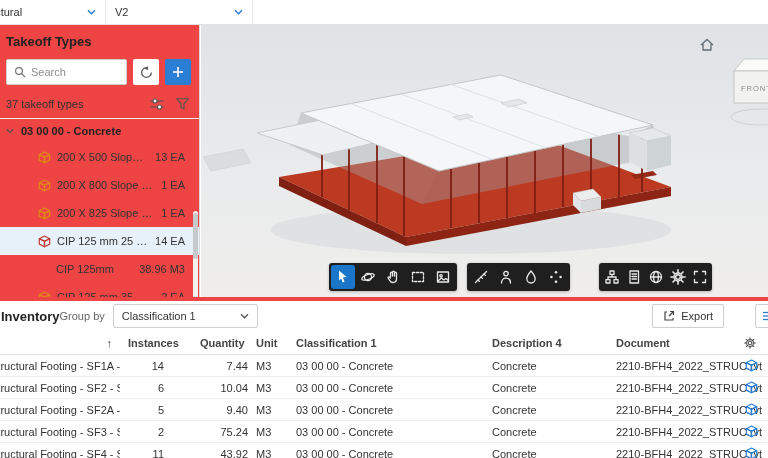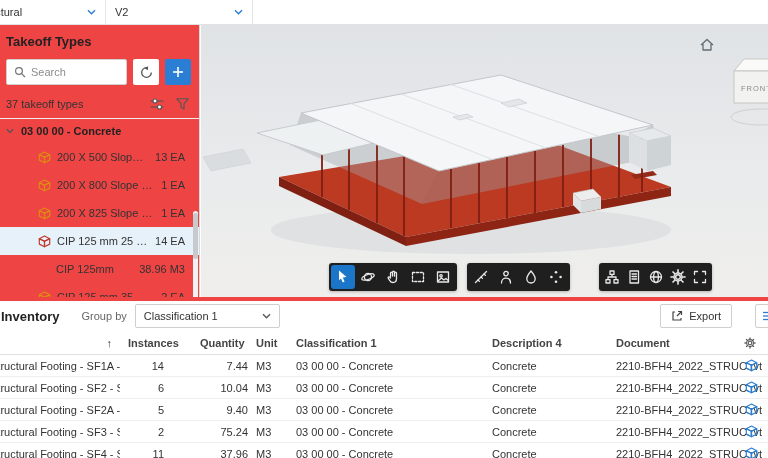--- a/index.html
+++ b/index.html
@@ -47,23 +47,23 @@
   .tg3{left:398px;}
   .tool{width:24px;height:24px;display:flex;align-items:center;justify-content:center;border-radius:3px;}
   .tg3 .tool{width:21px;}
   .tool.active{background:#1b76c9;}
   .tool svg{stroke:#e9e9e9;fill:none;stroke-width:1.3;stroke-linecap:round;stroke-linejoin:round;}
 
   
   .bottom{position:absolute;top:297px;left:0;width:768px;height:161px;background:#fff;border-top:4px solid #ef4444;overflow:hidden;z-index:6;}
   .inv-header{height:30px;display:flex;align-items:center;padding:0 8px 0 6px;position:relative;}
   .inv-title{font-size:13px;font-weight:bold;color:#222;margin-left:-5px;white-space:nowrap;}
-  .gb-label{color:#666;margin-left:22px;}
+  .gb-label{color:#666;}
   .gb-select{width:145px;height:24px;border:1px solid #cfcfcf;border-radius:2px;display:flex;align-items:center;justify-content:space-between;padding:0 8px;margin-left:8px;background:#fff;}
-  .export-btn{margin-left:auto;margin-right:28px;height:24px;border:1px solid #cfcfcf;border-radius:2px;display:flex;align-items:center;gap:6px;padding:0 10px;background:#fff;color:#333;}
+  .export-btn{margin-left:auto;margin-right:36px;height:24px;border:1px solid #cfcfcf;border-radius:2px;display:flex;align-items:center;gap:6px;padding:0 10px;background:#fff;color:#333;}
   .side-btn{position:absolute;right:-13px;top:3px;width:26px;height:24px;border:1px solid #cfcfcf;border-radius:2px;display:flex;align-items:center;justify-content:center;background:#fff;}
 
   .inv-row{display:grid;grid-template-columns:120px 72px 62px 40px 196px 124px 1fr;height:22px;align-items:center;border-bottom:1px solid #eeeeee;position:relative;}
   .inv-row.hrow{height:24px;font-weight:bold;color:#444;border-bottom:1px solid #e0e0e0;}
   .cell{padding:0 2px;white-space:nowrap;overflow:hidden;}
   .cell.name{text-indent:-12px;}
   .cell.num{text-align:right;padding-right:28px;}
   .cell.qty{text-align:right;padding-right:6px;}
   .h-name{display:flex;justify-content:flex-end;padding-right:8px;color:#333;}
   .h-pad{padding-left:8px;}
@@ -483,21 +483,21 @@
             <div class="cell doc"><span>2210-BFH4_2022_STRUC.rvt</span></div>
             <svg width="13" height="13" viewBox="0 0 12 12" class="doc-ic">
               <polygon points="6,1 10.8,3.4 6,5.8 1.2,3.4" fill="none" stroke="#2A7FD4" stroke-width="1.1" stroke-linejoin="round"></polygon>
               <polygon points="1.2,3.4 6,5.8 6,10.8 1.2,8.4" fill="none" stroke="#2A7FD4" stroke-width="1.1" stroke-linejoin="round"></polygon>
               <polygon points="10.8,3.4 6,5.8 6,10.8 10.8,8.4" fill="none" stroke="#2A7FD4" stroke-width="1.1" stroke-linejoin="round"></polygon>
             </svg>
           </div>
           <div class="inv-row">
             <div class="cell name">Structural Footing - SF4 - SF-4</div>
             <div class="cell num">11</div>
-            <div class="cell qty">37.96</div>
+            <div class="cell qty">43.92</div>
             <div class="cell unit">M3</div>
             <div class="cell cls">03 00 00 - Concrete</div>
             <div class="cell desc">Concrete</div>
             <div class="cell doc"><span>2210-BFH4_2022_STRUC.rvt</span></div>
             <svg width="13" height="13" viewBox="0 0 12 12" class="doc-ic">
               <polygon points="6,1 10.8,3.4 6,5.8 1.2,3.4" fill="none" stroke="#2A7FD4" stroke-width="1.1" stroke-linejoin="round"></polygon>
               <polygon points="1.2,3.4 6,5.8 6,10.8 1.2,8.4" fill="none" stroke="#2A7FD4" stroke-width="1.1" stroke-linejoin="round"></polygon>
               <polygon points="10.8,3.4 6,5.8 6,10.8 10.8,8.4" fill="none" stroke="#2A7FD4" stroke-width="1.1" stroke-linejoin="round"></polygon>
             </svg>
           </div>

